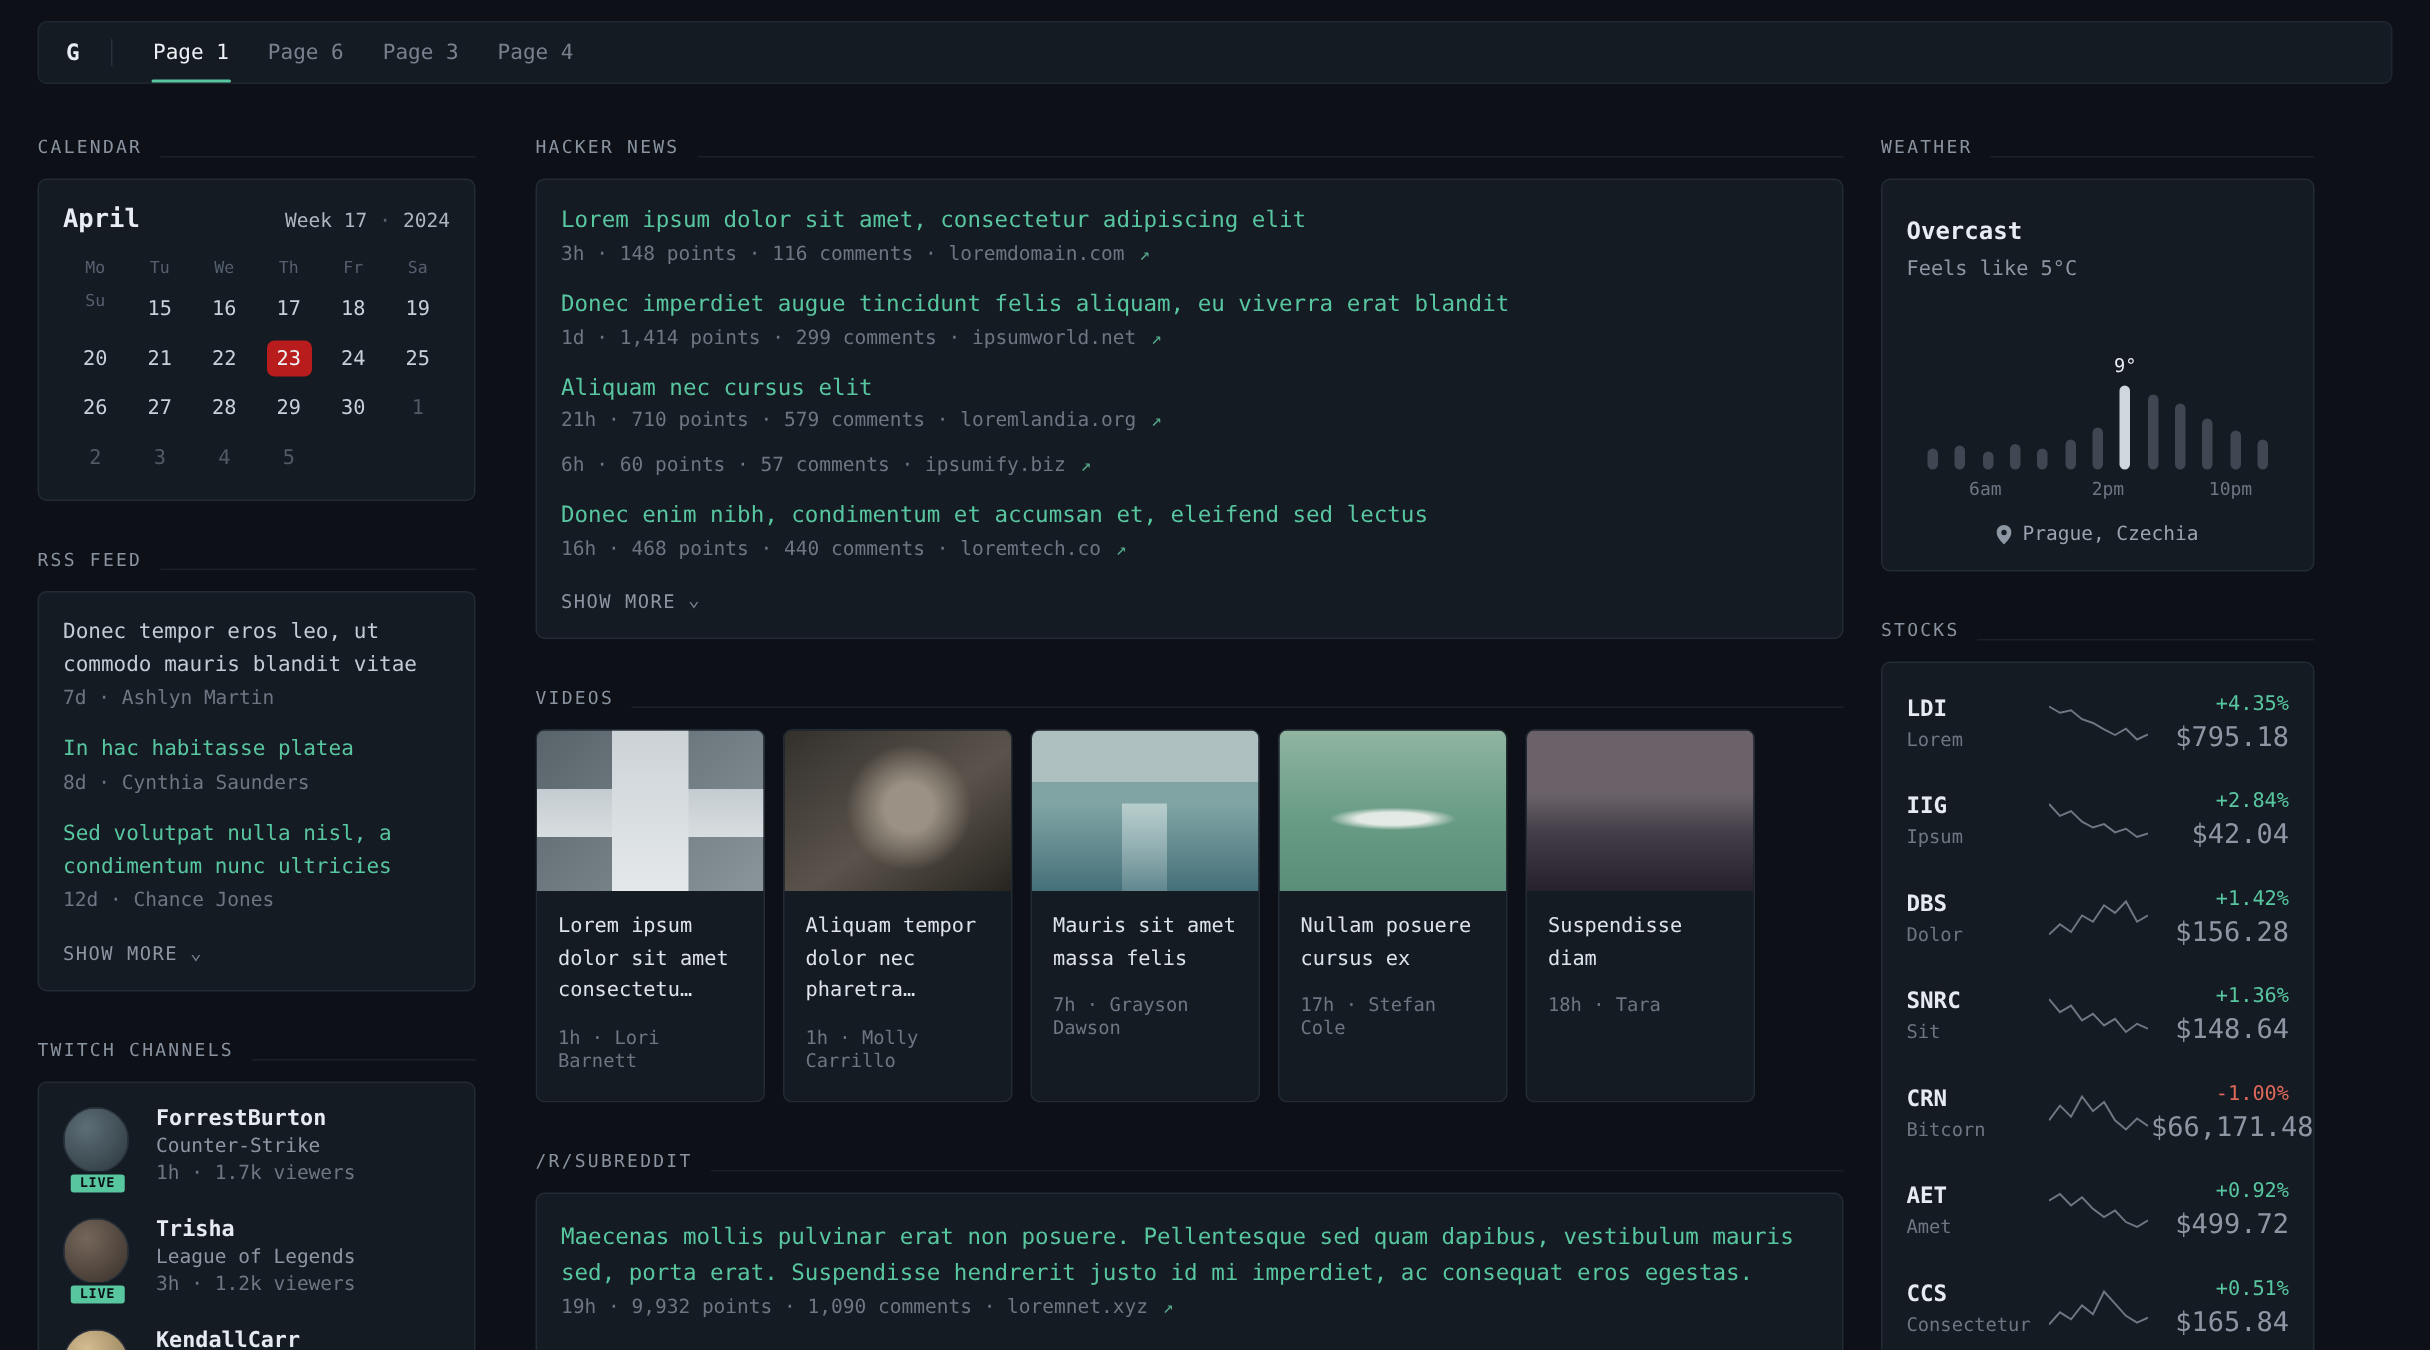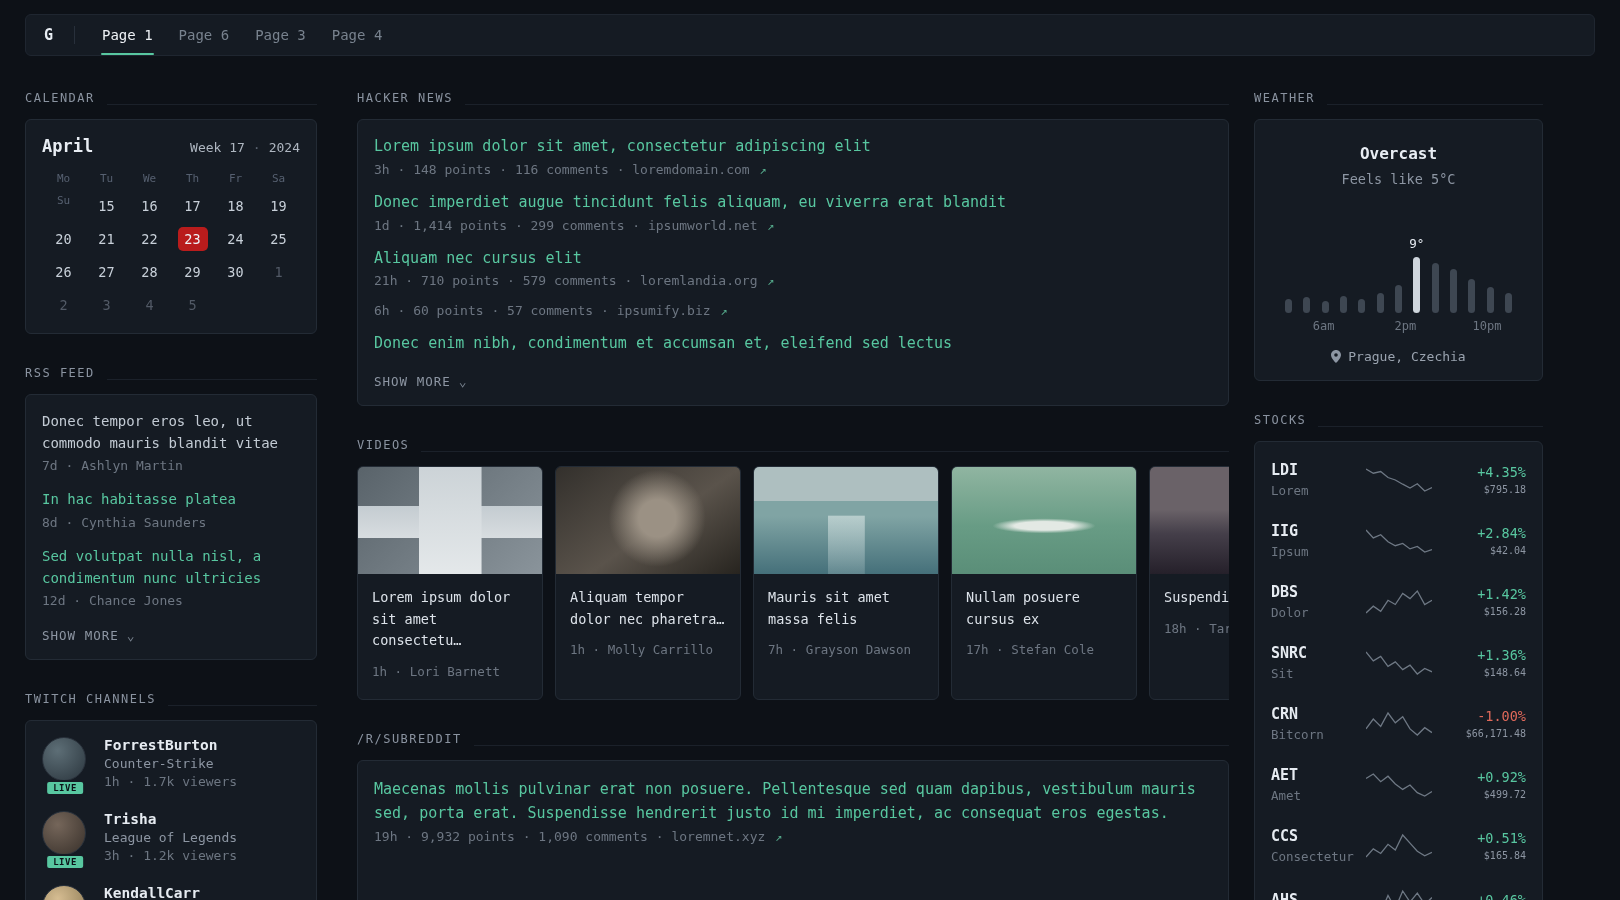--- a/index.html
+++ b/index.html
@@ -66,21 +66,21 @@
     border:2px solid var(--card);letter-spacing:.5px}
   .ch-name{color:#e6ebf1;font-size:14.5px;font-weight:600}
   .ch-game{color:var(--muted2);font-size:13px;margin-top:3px}
   .ch-meta{color:var(--muted);font-size:13px;margin-top:3px}
   
   .hn-item{margin-bottom:15px;cursor:pointer}
   .hn-title{color:var(--accent);font-size:15px;line-height:1.45}
   .hn-meta{color:var(--muted);font-size:13px;margin-top:4px}
   
   .video-row{display:flex;gap:12px;overflow:hidden;width:872px}
-  .video-card{width:186px;flex:none;background:var(--card);border:1px solid var(--border);
+  .video-card{width:153px;flex:none;background:var(--card);border:1px solid var(--border);
     border-radius:6px;overflow:hidden;cursor:pointer}
   .thumb{height:107px}
   .thumb-0{background:
     linear-gradient(#ccd3d7,#e4e8ea) 50% 0/34% 100% no-repeat,
     linear-gradient(#c4ccd1,#d8dde0) 0 52%/100% 30% no-repeat,
     linear-gradient(135deg,#59636a,#8a949b)}
   .thumb-1{background:
     radial-gradient(circle at 55% 48%,#9b9184 0 16%,rgba(0,0,0,0) 42%),
     linear-gradient(145deg,#33302c,#5a534b 55%,#27241f)}
   .thumb-2{background:
@@ -89,21 +89,21 @@
   .thumb-3{background:
     radial-gradient(ellipse 40% 10% at 50% 55%,#e3e9e4 0 40%,rgba(0,0,0,0) 70%),
     linear-gradient(180deg,#90b5a1,#689c85 55%,#5a8e78)}
   .thumb-4{background:linear-gradient(180deg,#6a6268 0 40%,#453f4a 62%,#25202a)}
   .v-body{padding:13px 14px 20px}
   .v-title{color:#dde3ea;font-size:13.5px;line-height:1.6}
   .v-meta{color:var(--muted);font-size:12.5px;margin-top:12px}
   .sub-card{min-height:160px}
   .sub-title{color:var(--accent);font-size:15px;line-height:1.6}
   
-  .weather-card{padding:24px 16px 16px;text-align:center}
+  .weather-card{padding:24px 16px 16px;}
   .w-cond{font-size:16px;font-weight:600;color:var(--bright)}
   .w-feels{font-size:13.5px;color:var(--muted2);margin-top:8px}
   .w-chart{height:96px;margin:30px 14px 6px;display:flex;align-items:flex-end;
     justify-content:space-between}
   .wbar{width:7px;border-radius:3.5px;background:#3e4752;position:relative}
   .wbar.hl{background:#cfd6dd}
   .wtemp{position:absolute;top:-21px;left:50%;transform:translateX(-50%);color:var(--bright);
     font-size:12.5px}
   .w-times{position:relative;height:16px;margin:4px 14px 0;color:var(--muted);font-size:12px}
   .w-times span{position:absolute;transform:translateX(-50%)}
@@ -112,21 +112,21 @@
   
   .stocks-card{padding:7px 16px}
   .stock-row{display:flex;align-items:center;padding:12px 0;cursor:pointer}
   .s-left{width:92px}
   .s-sym{font-size:15px;font-weight:700;color:#e6ebf1}
   .s-name{font-size:12.5px;color:var(--muted);margin-top:4px}
   .s-spark{flex:1;display:flex;justify-content:center}
   .s-right{width:92px;text-align:right}
   .s-change{font-size:13.5px;color:var(--accent)}
   .s-change.down{color:var(--red)}
-  .s-price{font-size:10px;color:var(--muted2);margin-top:4px}
+  .s-price{font-size:18px;color:var(--muted2);margin-top:4px}
 </style>
 </head>
 <body>
 
 <div class="page">
 
   <header class="topbar">
     <div class="logo">G</div>
     <div class="logo-divider"></div>
     <nav class="tabs">
@@ -274,20 +274,21 @@
           </div>
           <div class="hn-item">
             <div class="hn-title">Aliquam nec cursus elit</div>
             <div class="hn-meta"><span>21h · 710 points · 579 comments · loremlandia.org</span> <span class="ext">↗</span></div>
           </div>
           <div class="hn-item">
             <div class="hn-meta"><span>6h · 60 points · 57 comments · ipsumify.biz</span> <span class="ext">↗</span></div>
           </div>
           <div class="hn-item">
             <div class="hn-title">Donec enim nibh, condimentum et accumsan et, eleifend sed lectus</div>
+            <div class="hn-meta"><span>16h · 468 points · 440 comments · loremtech.co</span> <span class="ext">↗</span></div>
           </div>
           <button class="show-more">
             <span>SHOW MORE</span>
             <span class="chev">⌄</span>
           </button>
         </div>
       </div>
 
       <div class="widget">
         <div class="w-head">

